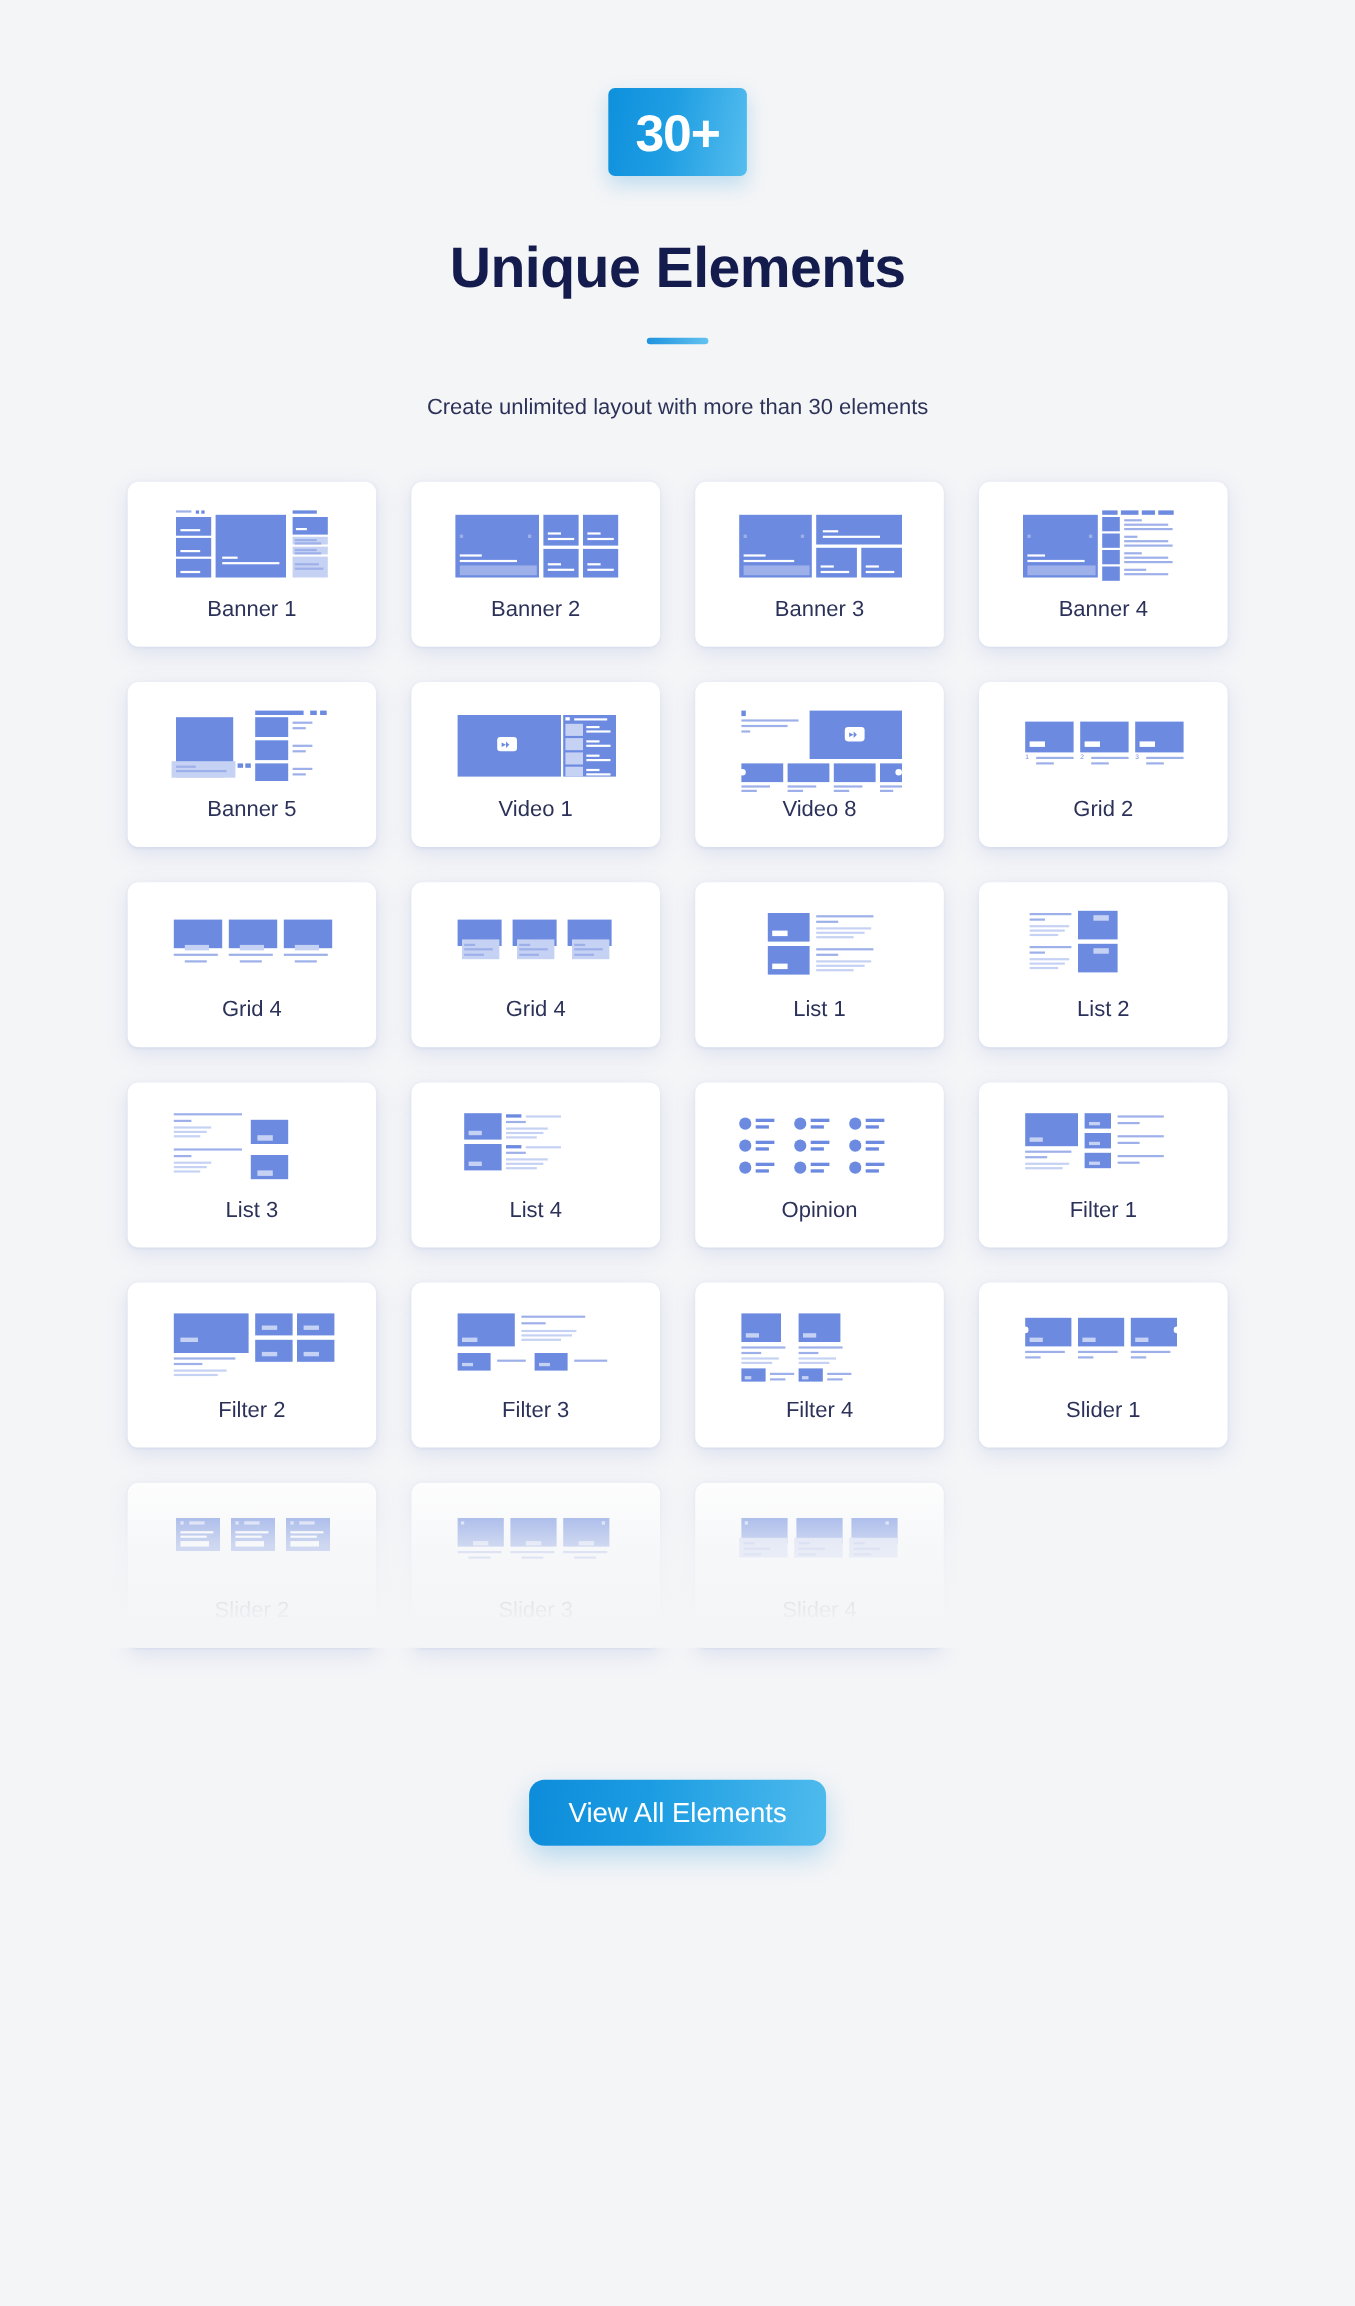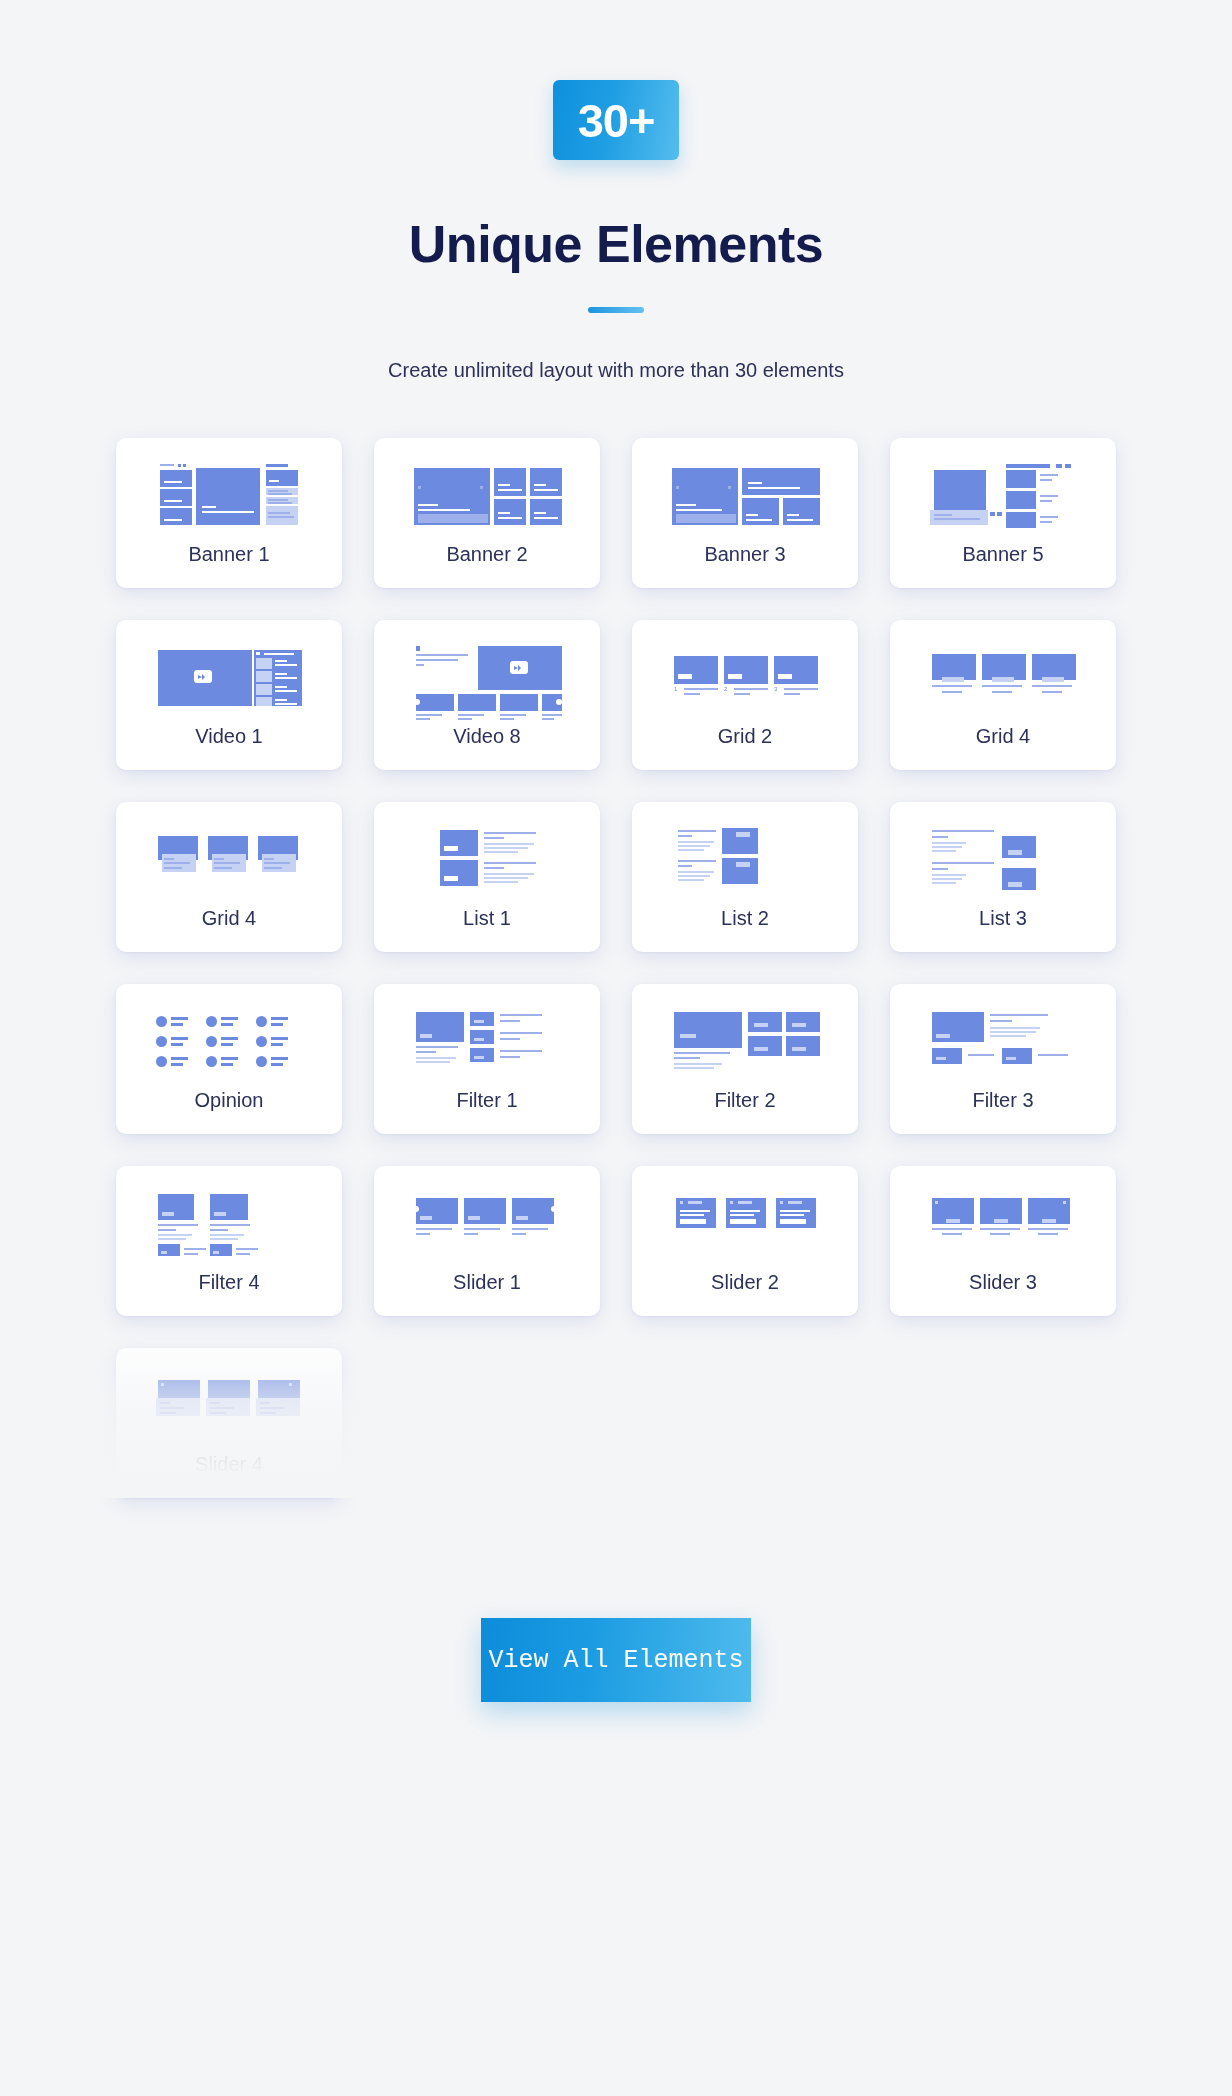--- a/index.html
+++ b/index.html
@@ -140,27 +140,27 @@
     pointer-events: none;
   }
 
   
   .cta-wrap { text-align: center; margin-top: 120px; }
   .cta {
     display: inline-flex;
     align-items: center;
     justify-content: center;
     width: 270px;
-    height: 84px;
+    height: 60px;
     border: none;
-    border-radius: 0;
+    border-radius: 14px;
     background: linear-gradient(95deg, #0d8cda 0%, #1b9ce2 40%, #4fbbed 100%);
     color: #ffffff;
     font-size: 25px;
-    font-family: Liberation Mono, monospace;
+    font-family: Liberation Sans, sans-serif;
     box-shadow: 0 10px 24px rgba(35,150,220,0.30);
     cursor: pointer;
   }
 </style>
 </head>
 <body>
 
 <div class="page">
 
   <div class="header">
@@ -241,20 +241,50 @@
             <i class="wh" style="left:76px;top:52px;width:12px;height:2px"></i>
             <i class="wh" style="left:76px;top:57px;width:26px;height:2px"></i>
             <i class="" style="left:113px;top:36px;width:37px;height:27px"></i>
             <i class="wh" style="left:117px;top:52px;width:12px;height:2px"></i>
             <i class="wh" style="left:117px;top:57px;width:26px;height:2px"></i>
           </div>
           <div class="card-label">Banner 3</div>
         </div>
         <div class="card">
           <div class="thumb">
+            <i class="" style="left:2px;top:6px;width:68px;height:57px"></i>
+            <i class="md" style="left:6px;top:24px;width:3px;height:3px"></i>
+            <i class="md" style="left:62px;top:24px;width:3px;height:3px"></i>
+            <i class="wh" style="left:6px;top:42px;width:16px;height:2px"></i>
+            <i class="wh" style="left:6px;top:47px;width:52px;height:2px"></i>
+            <i class="md" style="left:6px;top:52px;width:62px;height:9px"></i>
+            <i class="" style="left:74px;top:2px;width:14px;height:4px"></i>
+            <i class="" style="left:91px;top:2px;width:16px;height:4px"></i>
+            <i class="" style="left:110px;top:2px;width:12px;height:4px"></i>
+            <i class="" style="left:125px;top:2px;width:14px;height:4px"></i>
+            <i class="" style="left:74px;top:8px;width:16px;height:13px"></i>
+            <i class="md" style="left:94px;top:10px;width:16px;height:2px"></i>
+            <i class="md" style="left:94px;top:14px;width:40px;height:2px"></i>
+            <i class="md" style="left:94px;top:18px;width:44px;height:2px"></i>
+            <i class="" style="left:74px;top:23px;width:16px;height:13px"></i>
+            <i class="md" style="left:94px;top:25px;width:12px;height:2px"></i>
+            <i class="md" style="left:94px;top:29px;width:40px;height:2px"></i>
+            <i class="md" style="left:94px;top:33px;width:44px;height:2px"></i>
+            <i class="" style="left:74px;top:38px;width:16px;height:13px"></i>
+            <i class="md" style="left:94px;top:40px;width:16px;height:2px"></i>
+            <i class="md" style="left:94px;top:44px;width:40px;height:2px"></i>
+            <i class="md" style="left:94px;top:48px;width:44px;height:2px"></i>
+            <i class="" style="left:74px;top:53px;width:16px;height:13px"></i>
+            <i class="md" style="left:94px;top:55px;width:20px;height:2px"></i>
+            <i class="md" style="left:94px;top:59px;width:40px;height:2px"></i>
+          </div>
+          <div class="card-label">Banner 4</div>
+        </div>
+        <div class="card">
+          <div class="thumb">
             <i class="" style="left:6px;top:8px;width:52px;height:42px"></i>
             <i class="lt" style="left:2px;top:48px;width:58px;height:15px"></i>
             <i class="md" style="left:6px;top:52px;width:18px;height:2px"></i>
             <i class="md" style="left:6px;top:56px;width:46px;height:2px"></i>
             <i class="lt" style="left:6px;top:59px;width:44px;height:4px"></i>
             <i class="" style="left:62px;top:50px;width:5px;height:4px"></i>
             <i class="" style="left:69px;top:50px;width:5px;height:4px"></i>
             <i class="" style="left:78px;top:2px;width:44px;height:4px"></i>
             <i class="" style="left:128px;top:2px;width:6px;height:4px"></i>
             <i class="" style="left:137px;top:2px;width:6px;height:4px"></i>
@@ -427,20 +457,41 @@
             <i class="lt" style="left:80px;top:24px;width:14px;height:5px"></i>
             <i class="md" style="left:4px;top:36px;width:62px;height:2px"></i>
             <i class="md" style="left:4px;top:42px;width:16px;height:2px"></i>
             <i class="lt" style="left:4px;top:48px;width:34px;height:2px"></i>
             <i class="lt" style="left:4px;top:52px;width:30px;height:2px"></i>
             <i class="lt" style="left:4px;top:56px;width:24px;height:2px"></i>
             <i class="" style="left:74px;top:42px;width:34px;height:22px"></i>
             <i class="lt" style="left:80px;top:56px;width:14px;height:5px"></i>
           </div>
           <div class="card-label">List 3</div>
+        </div>
+        <div class="card">
+          <div class="thumb">
+            <i class="" style="left:10px;top:4px;width:34px;height:24px"></i>
+            <i class="lt" style="left:14px;top:20px;width:12px;height:4px"></i>
+            <i class="" style="left:48px;top:5px;width:14px;height:3px"></i>
+            <i class="lt" style="left:66px;top:6px;width:32px;height:2px"></i>
+            <i class="md" style="left:48px;top:11px;width:18px;height:2px"></i>
+            <i class="lt" style="left:48px;top:17px;width:38px;height:2px"></i>
+            <i class="lt" style="left:48px;top:21px;width:34px;height:2px"></i>
+            <i class="lt" style="left:48px;top:25px;width:28px;height:2px"></i>
+            <i class="" style="left:10px;top:32px;width:34px;height:24px"></i>
+            <i class="lt" style="left:14px;top:48px;width:12px;height:4px"></i>
+            <i class="" style="left:48px;top:33px;width:14px;height:3px"></i>
+            <i class="lt" style="left:66px;top:34px;width:32px;height:2px"></i>
+            <i class="md" style="left:48px;top:39px;width:18px;height:2px"></i>
+            <i class="lt" style="left:48px;top:45px;width:38px;height:2px"></i>
+            <i class="lt" style="left:48px;top:49px;width:34px;height:2px"></i>
+            <i class="lt" style="left:48px;top:53px;width:28px;height:2px"></i>
+          </div>
+          <div class="card-label">List 4</div>
         </div>
         <div class="card">
           <div class="thumb">
             <i class="rnd" style="left:2px;top:8px;width:11px;height:11px"></i>
             <i class="" style="left:17px;top:9px;width:17px;height:3px"></i>
             <i class="" style="left:17px;top:15px;width:12px;height:3px"></i>
             <i class="rnd" style="left:2px;top:28px;width:11px;height:11px"></i>
             <i class="" style="left:17px;top:29px;width:17px;height:3px"></i>
             <i class="" style="left:17px;top:35px;width:12px;height:3px"></i>
             <i class="rnd" style="left:2px;top:48px;width:11px;height:11px"></i>

